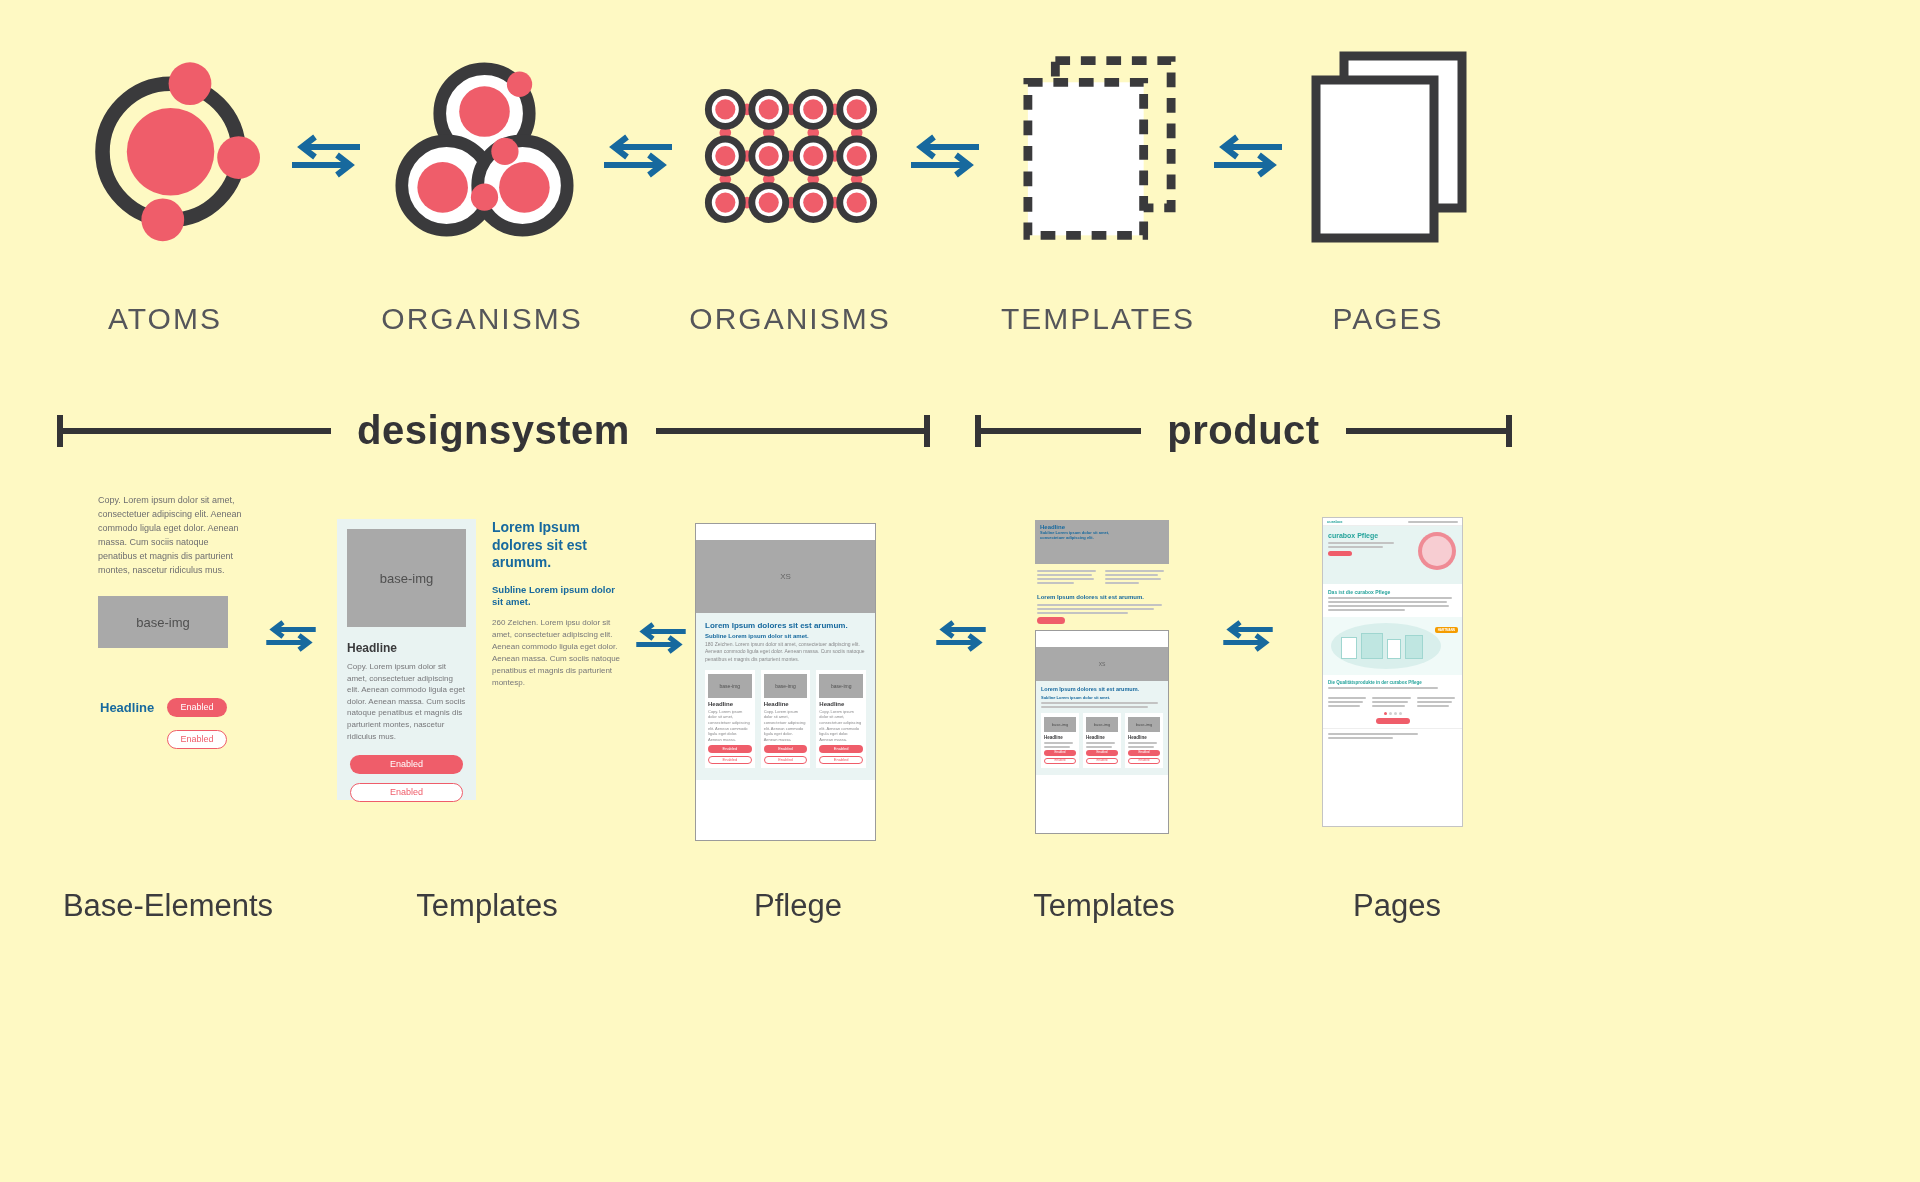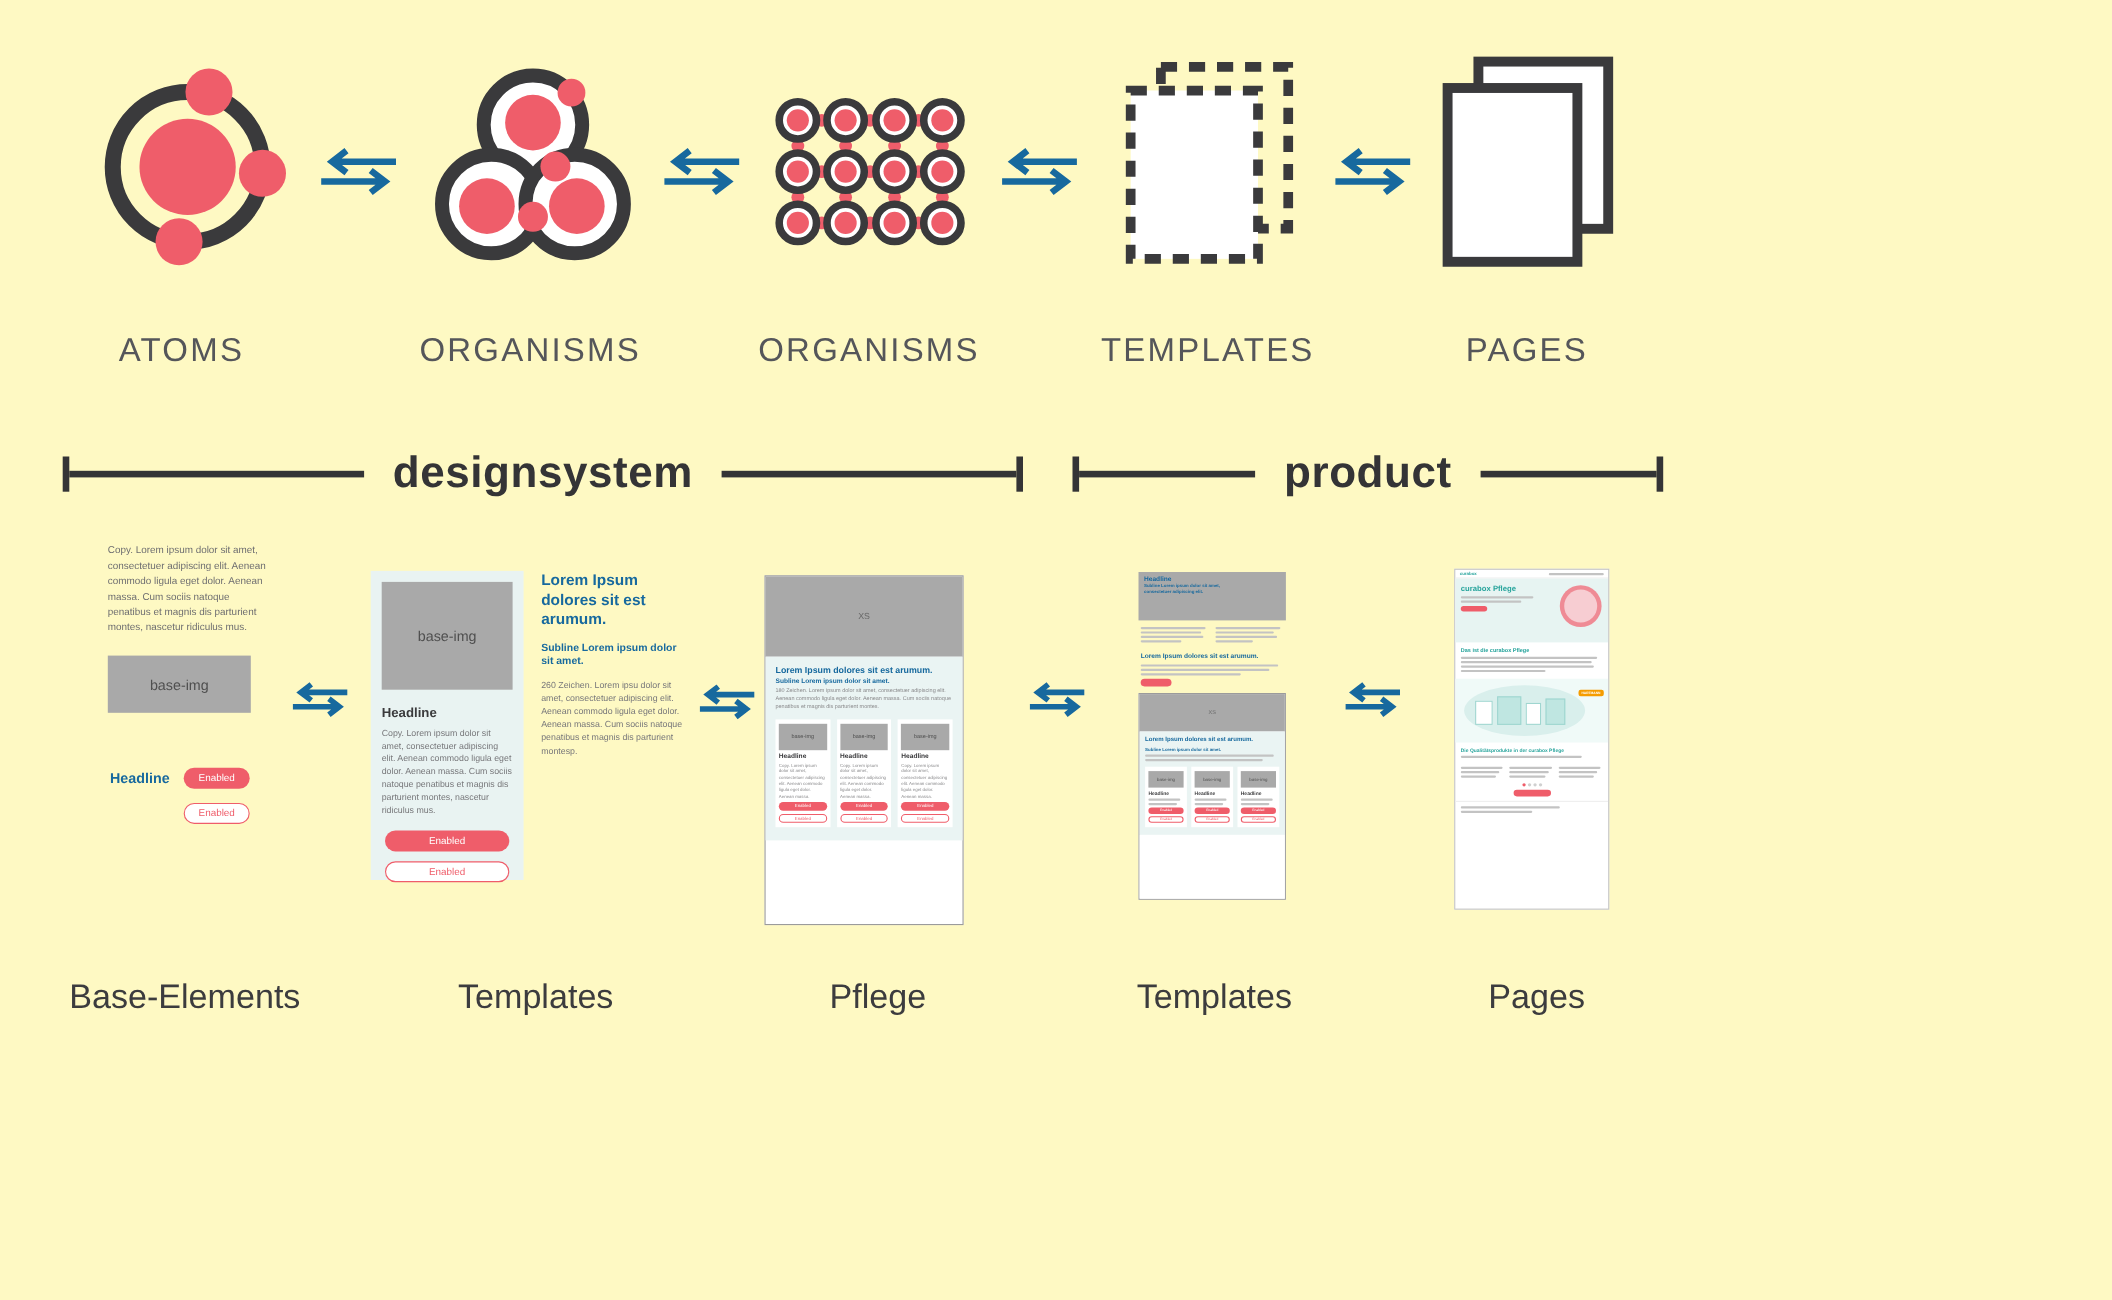--- a/index.html
+++ b/index.html
@@ -43,21 +43,21 @@
   .comp-headline { font-size:12px; font-weight:bold; color:#3a3a3c; margin-bottom:6px; }
   .comp-copy { font-size:8px; color:#77777a; line-height:1.45; margin-bottom:13px; }
   .comp-btn { height:19px; font-size:9px; margin:0 3px 9px; }
   .comp-text { position:absolute; left:492px; top:519px; width:132px; }
   .ct-headline { font-size:14px; font-weight:bold; line-height:1.25; margin-bottom:12px; }
   .ct-subline { font-size:9.5px; font-weight:bold; margin-bottom:9px; line-height:1.3; }
   .ct-copy { font-size:8px; color:#77777a; line-height:1.5; }
 
   
   .section-mock { position:absolute; left:695px; top:523px; width:181px; height:318px; border:1px solid #9b9b9b; background:#fff; }
-  .sm-hero { height:73px; font-size:8px; color:#666; }
+  .sm-hero { height:73px; font-size:8px; color:#666;margin-top:16px; }
   .sm-body { background:#eaf4f3; padding:8px 9px 12px; }
   .sm-headline { font-size:8px; font-weight:bold; }
   .sm-subline { font-size:6px; font-weight:bold; margin:3px 0 2px; }
   .sm-copy { font-size:5px; color:#8a8a8c; line-height:1.45; margin-bottom:7px; }
   .sm-cards { display:flex; gap:6px; }
   .mini-card { flex:1 1 0; background:#fff; padding:4px 3px; }
   .mc-img { height:24px; font-size:5px; }
   .mc-headline { font-size:6px; font-weight:bold; color:#3a3a3c; margin:3px 0 2px; }
   .mc-copy { font-size:4px; color:#8a8a8c; line-height:1.4; }
   .mc-btn { height:8px; font-size:4px; margin-top:3px; }

